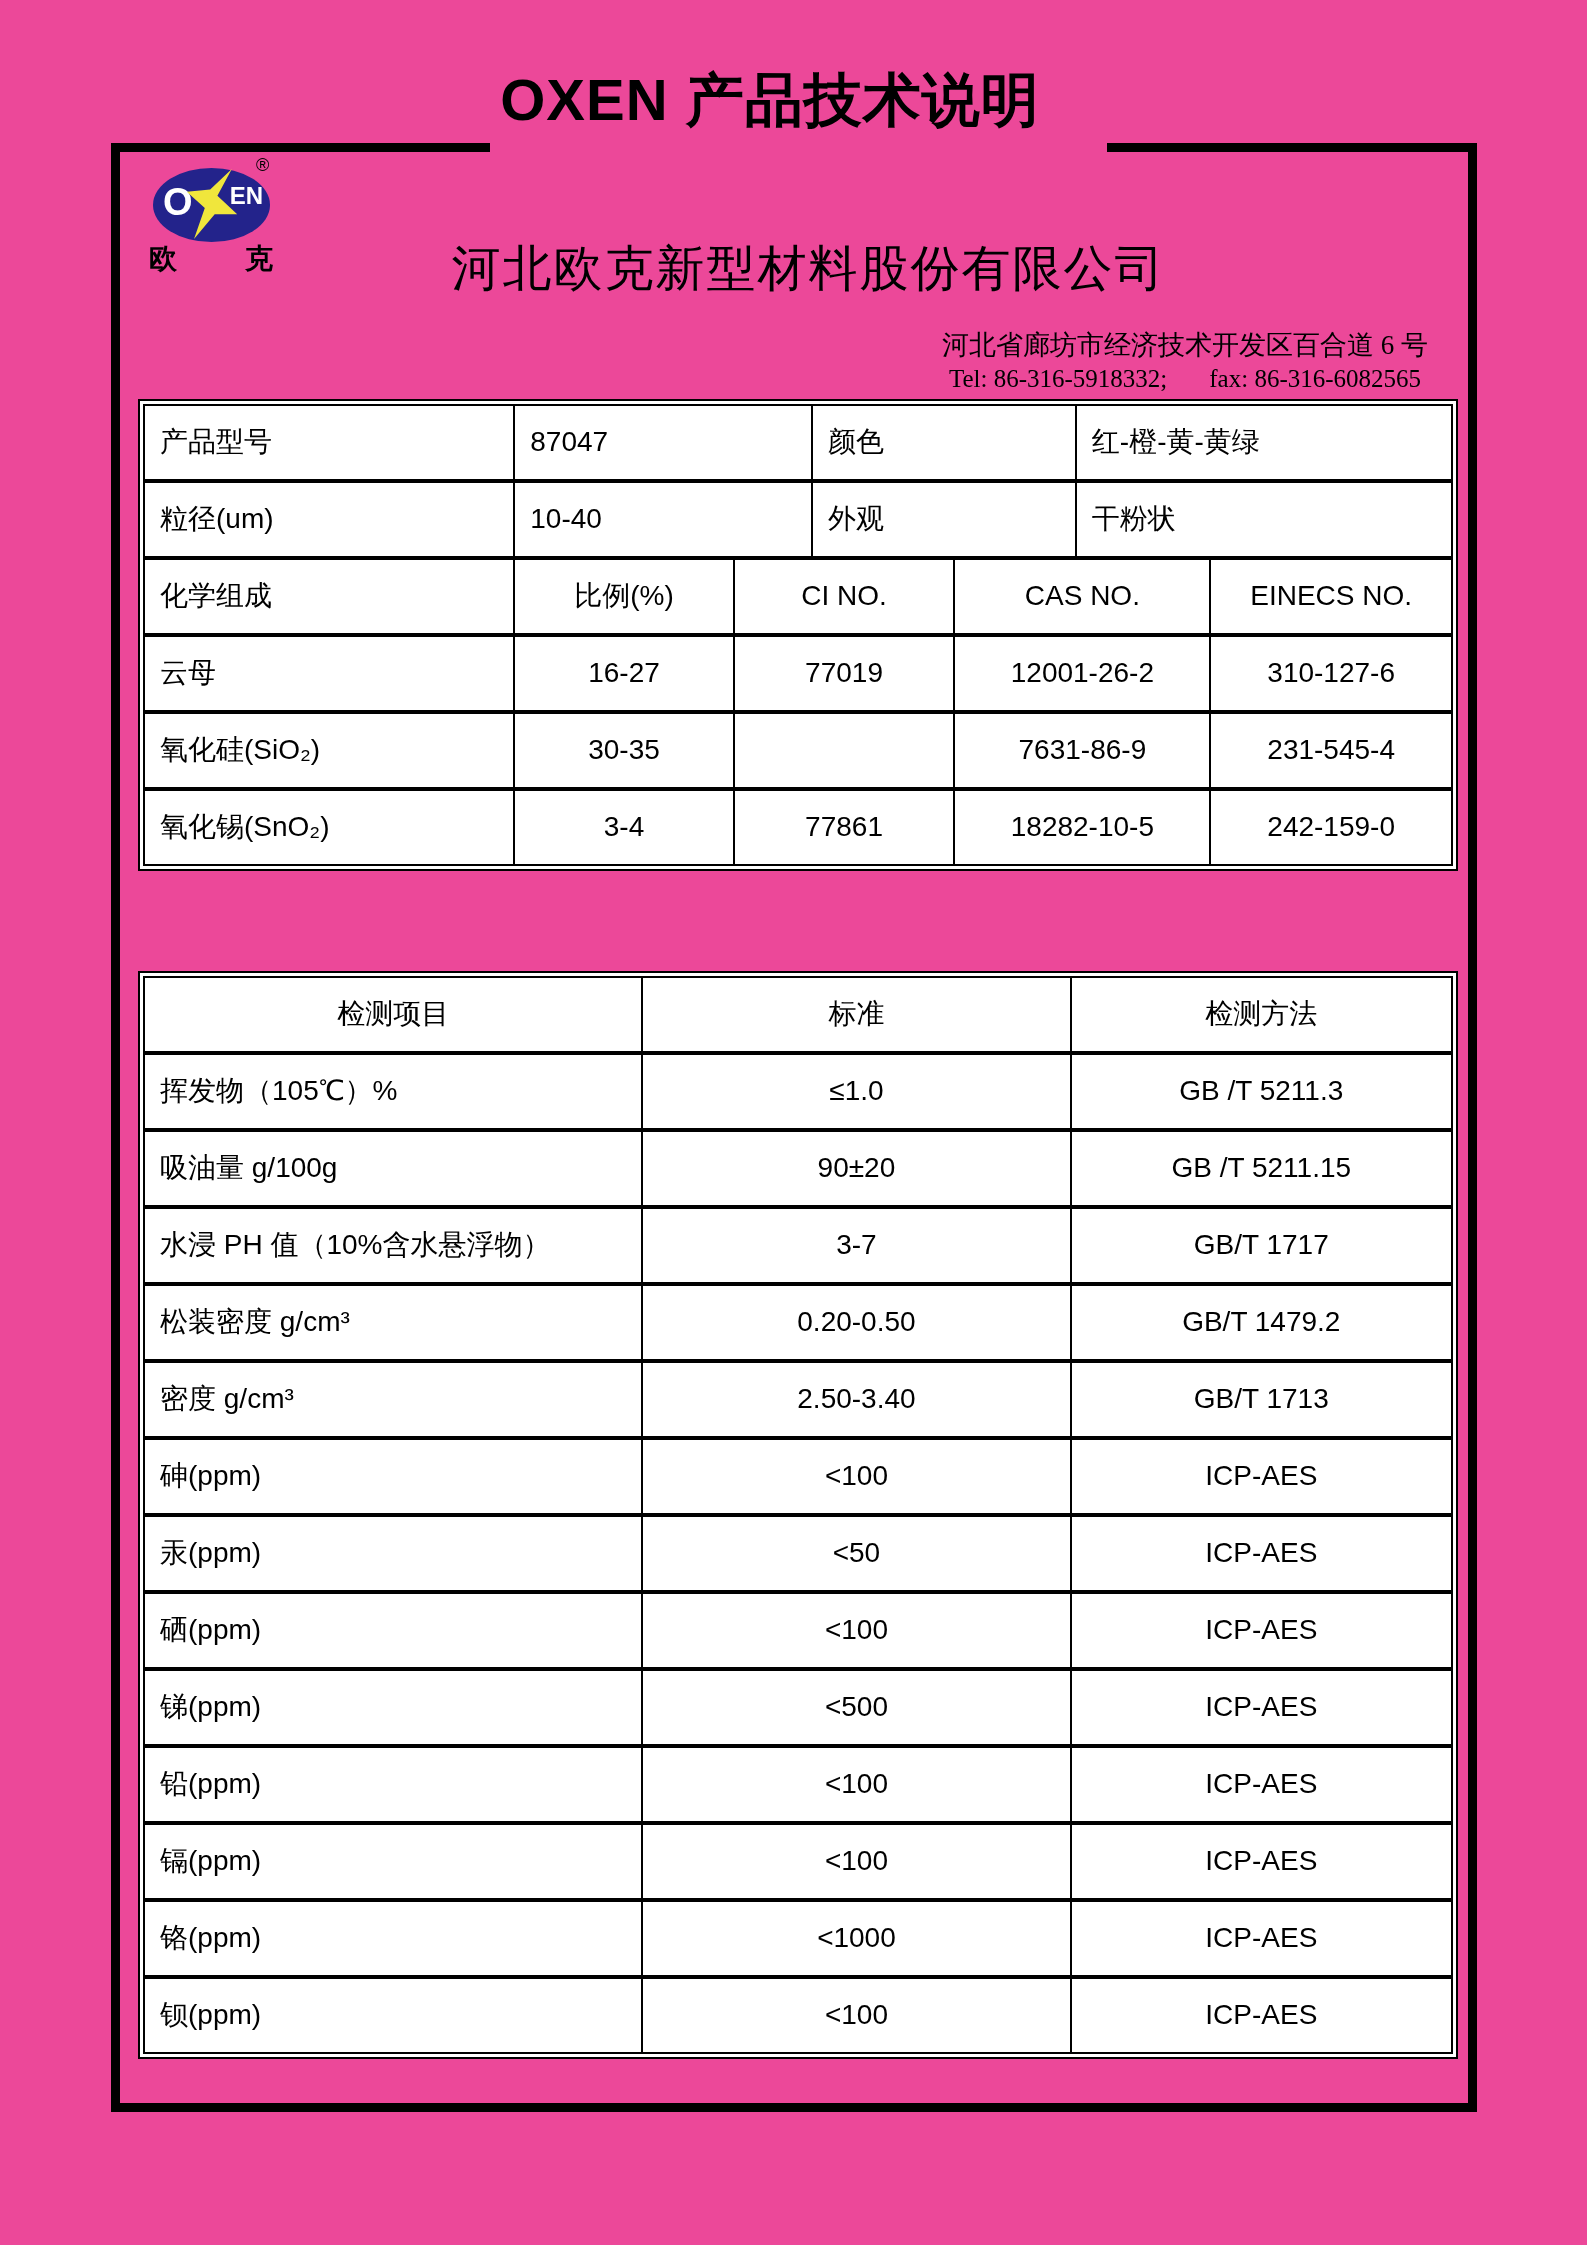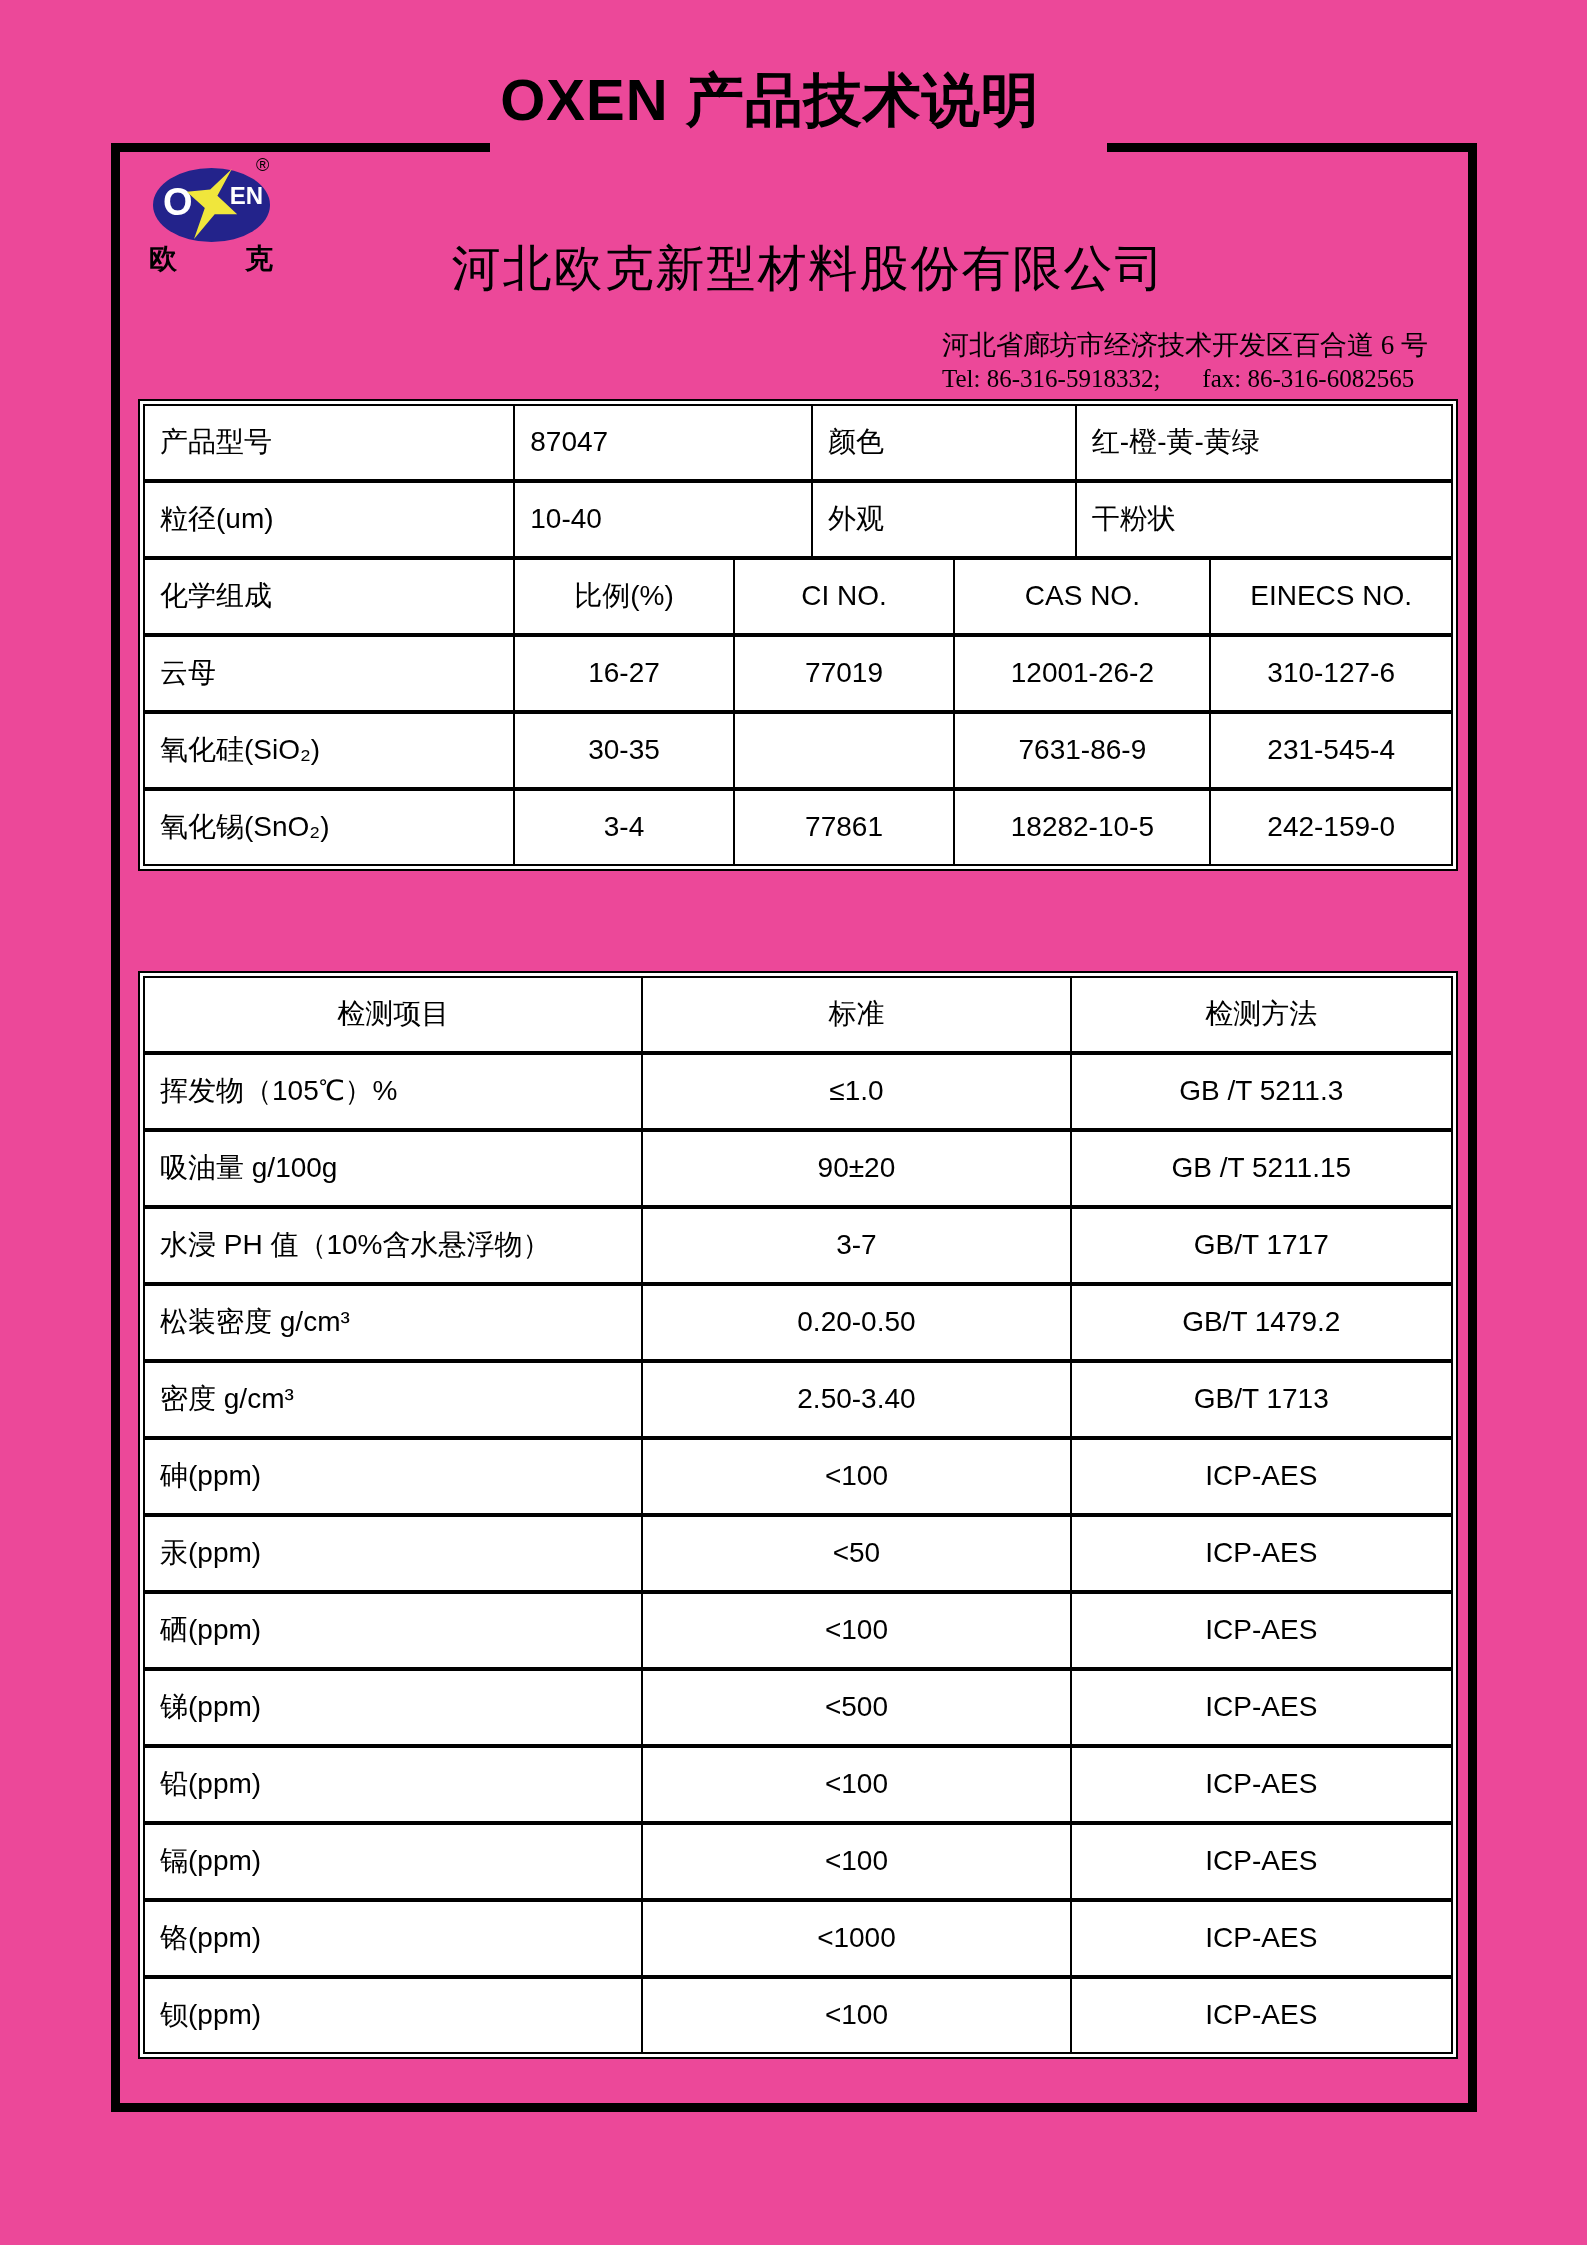--- a/index.html
+++ b/index.html
@@ -38,21 +38,21 @@
     position:absolute;left:149px;top:244px;width:124px;
     display:flex;justify-content:space-between;
     font-size:28px;font-weight:700;line-height:1.1;
   }
   
   .company-name{
     position:absolute;left:15px;top:236px;width:1587px;text-align:center;
     font-family:"Liberation Serif",serif;font-size:49px;font-weight:400;letter-spacing:2px;
   }
   .contact{
-    position:absolute;right:159px;top:329px;text-align:left;
+    position:absolute;right:159px;top:329px;text-align:center;
     font-family:"Liberation Serif",serif;line-height:1.2;
   }
   .contact .addr{font-size:27px;}
   .contact .telfax{font-size:25px;margin-top:3px;}
   .contact .fax{margin-left:42px;}
   
   .tbl{
     position:absolute;left:138px;width:1320px;
     box-sizing:border-box;border:7px double #000;
     background:#fff;

